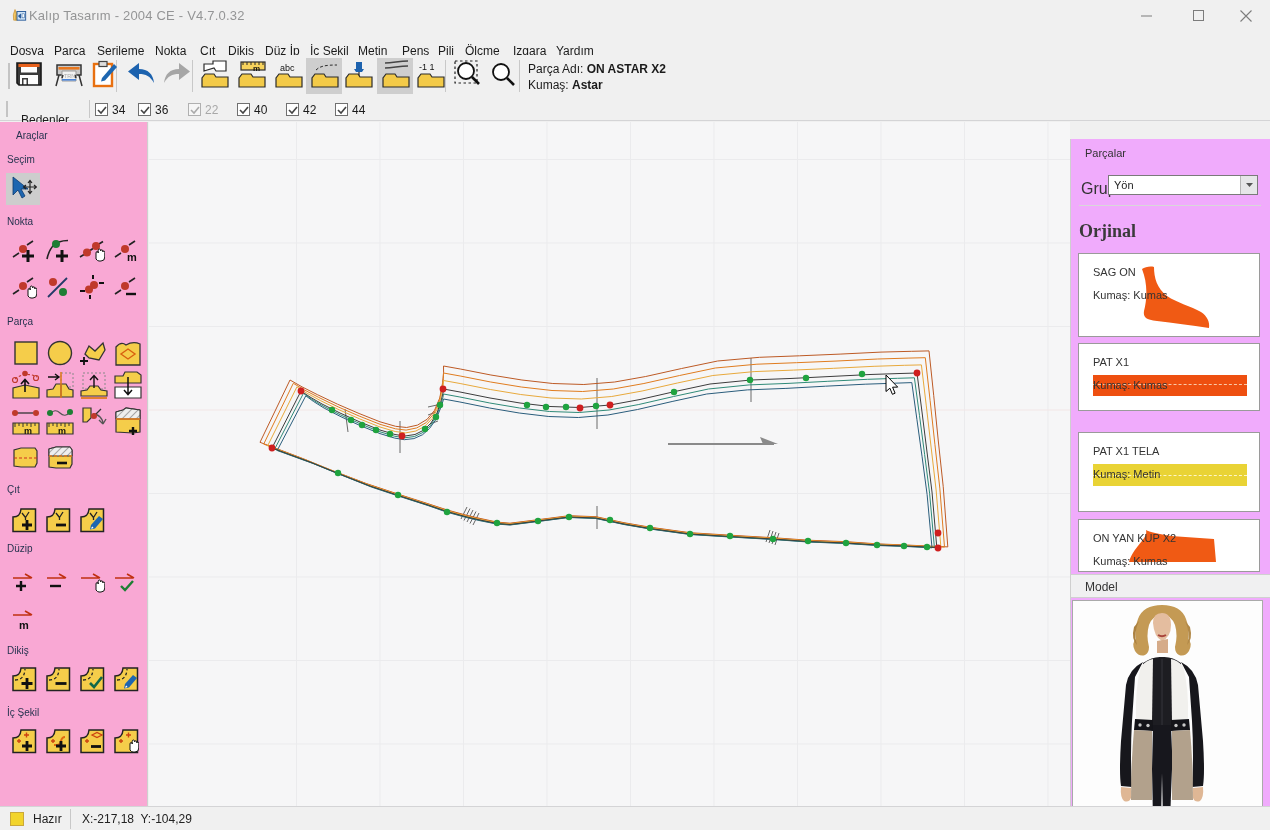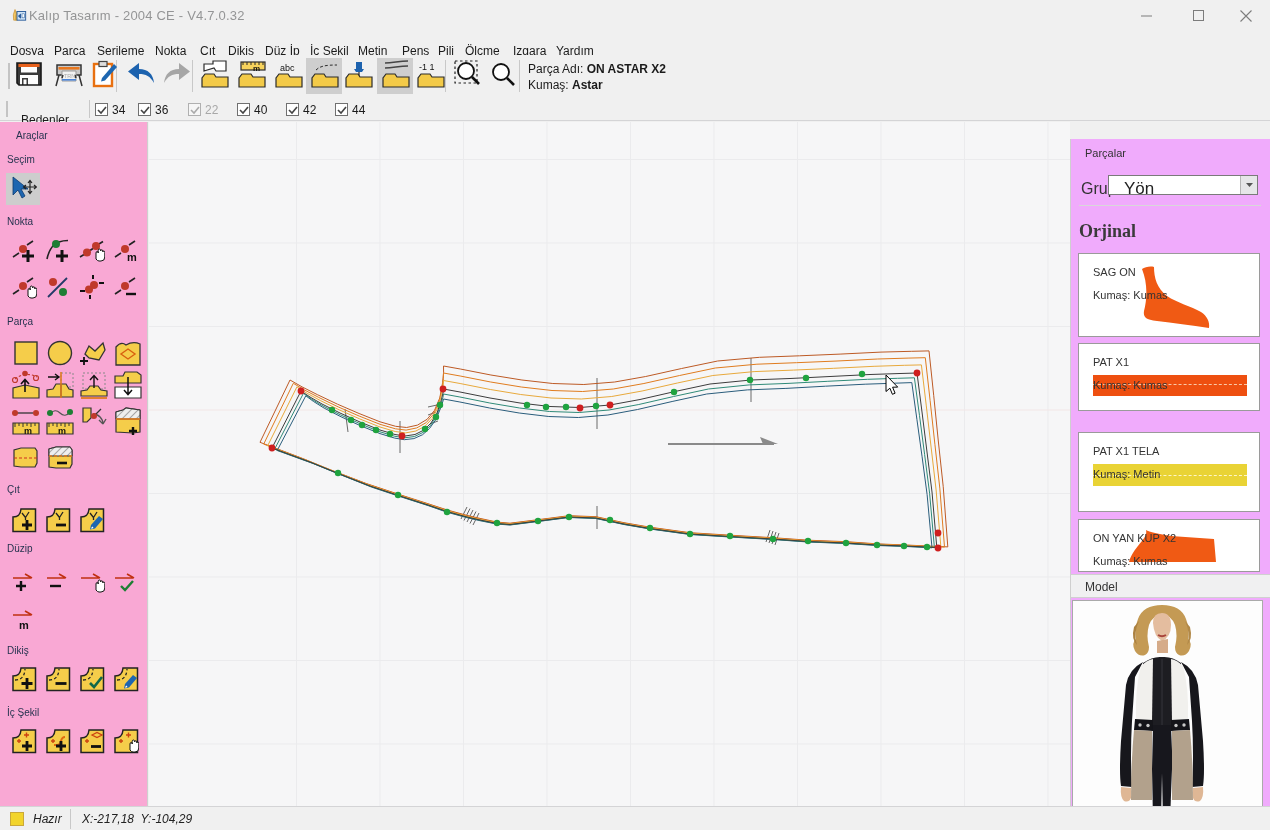--- a/index.html
+++ b/index.html
@@ -15,21 +15,21 @@
 .tsep{position:absolute;top:5px;width:1px;height:32px;background:#c8c8c8;}
 .tsel{position:absolute;top:3px;width:36px;height:36px;background:#cecece;}
 #bedrow{position:absolute;left:0;top:97px;width:1270px;height:24px;background:#f0f0f0;font-size:12px;color:#1b1b1b;border-bottom:1px solid #d4d4d6;}
 .cb{position:absolute;top:6px;width:13px;height:13px;background:#fff;border:1px solid #707070;}
 .cb svg{position:absolute;left:0px;top:1px;}
 .cb.dis{border-color:#b0b0b0;background:#f6f6f6;}
 .cblab{position:absolute;top:6px;}
 #leftbar{position:absolute;left:0;top:122px;width:148px;height:684px;background:#f9a8d4;border-right:1px solid #cfcfcf;font-size:12px;color:#39455e;}
 #canvas{position:absolute;left:149px;top:122px;width:921px;height:684px;background:#f6f6f7;}
 #rightpanel{position:absolute;left:1070px;top:122px;width:200px;height:684px;background:#f0abfc;border-left:1px solid #cfcfcf;font-size:11px;color:#333;margin-top:17px;}
-#statusbar{position:absolute;left:0;top:806px;width:1270px;height:24px;background:#f0f0f0;border-top:1px solid #d4d4d6;font-size:12px;color:#222;font-style:italic;}
+#statusbar{position:absolute;left:0;top:806px;width:1270px;height:24px;background:#f0f0f0;border-top:1px solid #d4d4d6;font-size:12px;color:#222;}
 .card{position:absolute;left:7px;width:182px;background:#fff;border:1px solid #9a9a9a;overflow:hidden;}
 .card .t1{position:absolute;left:14px;top:12px;font-size:11px;color:#333;}
 .card .t2{position:absolute;left:14px;top:35px;font-size:11px;color:#333;}
 </style></head>
 <body>
 <div id="titlebar">
 <svg id="title-ico" width="16" height="15" viewBox="0 0 24 20">
  <path d="M4,17 Q2,9 6,1 Q10,8 8,17 Z" fill="#f2c96a" stroke="#c89030" stroke-width="1"></path>
  <path d="M7,17 Q6,10 9,4 Q12,10 10,17 Z" fill="#e8b44a" stroke="#c89030" stroke-width="0.8"></path>
  <rect x="9" y="4" width="13" height="13" fill="#cfe3f5" stroke="#2a5c9a" stroke-width="1.4"></rect>
@@ -514,21 +514,21 @@
       </g>
 <g transform="translate(737,253)">
 <path d="M0,0 L0,16.5 L3.9,13.2 L6.4,19.3 L9.1,18.2 L6.6,12.2 L11.7,12.1 Z" fill="#fff" stroke="#000" stroke-width="1"></path>
 </g>
 </svg>
 </div>
 <div id="rightpanel">
     <div class="abs" style="left:14px;top:8px;font-size:11px;color:#333">Parçalar</div>
     <div class="abs" style="left:10px;top:41px;font-size:16px;color:#333">Grup</div>
     <div class="abs" style="left:37px;top:36px;width:150px;height:20px;background:#fff;border:1px solid #7a7a7a">
-<div class="abs" style="left:15px;top:3px;font-size:17px;color:#222">Yön</div>
+<div class="abs" style="left:5px;top:3px;font-size:11px;color:#222">Yön</div>
 <div class="abs" style="left:131px;top:0px;width:17px;height:18px;background:#e6e6e8;border-left:1px solid #b5b5b5">
 <svg width="17" height="18">
           <path d="M5,7 L8.5,11 L12,7 Z" fill="#555"></path>
         </svg></div>
 </div>
     <div class="abs" style="left:8px;top:66px;width:182px;height:1px;background:#d8d8d8"></div>
     <div class="abs" style="left:8px;top:82px;font-size:18px;font-weight:bold;color:#3a3a3a;font-family:'Liberation Serif',serif">Orjinal</div>
     <div class="card" style="top:114px;height:84px">
       <svg class="abs" style="left:0px;top:0px" width="180" height="82" viewBox="0 0 180 82">
 <path d="M63,15 C66,13 71,12 75,13 C75,24 78,34 88,42 C98,49 112,52 122,58 C128,62 131,68 130,74 C112,71 94,69 78,67 C67,66 64,63 65,57 C68,46 69,30 63,15 Z" fill="#f05a14"></path>

